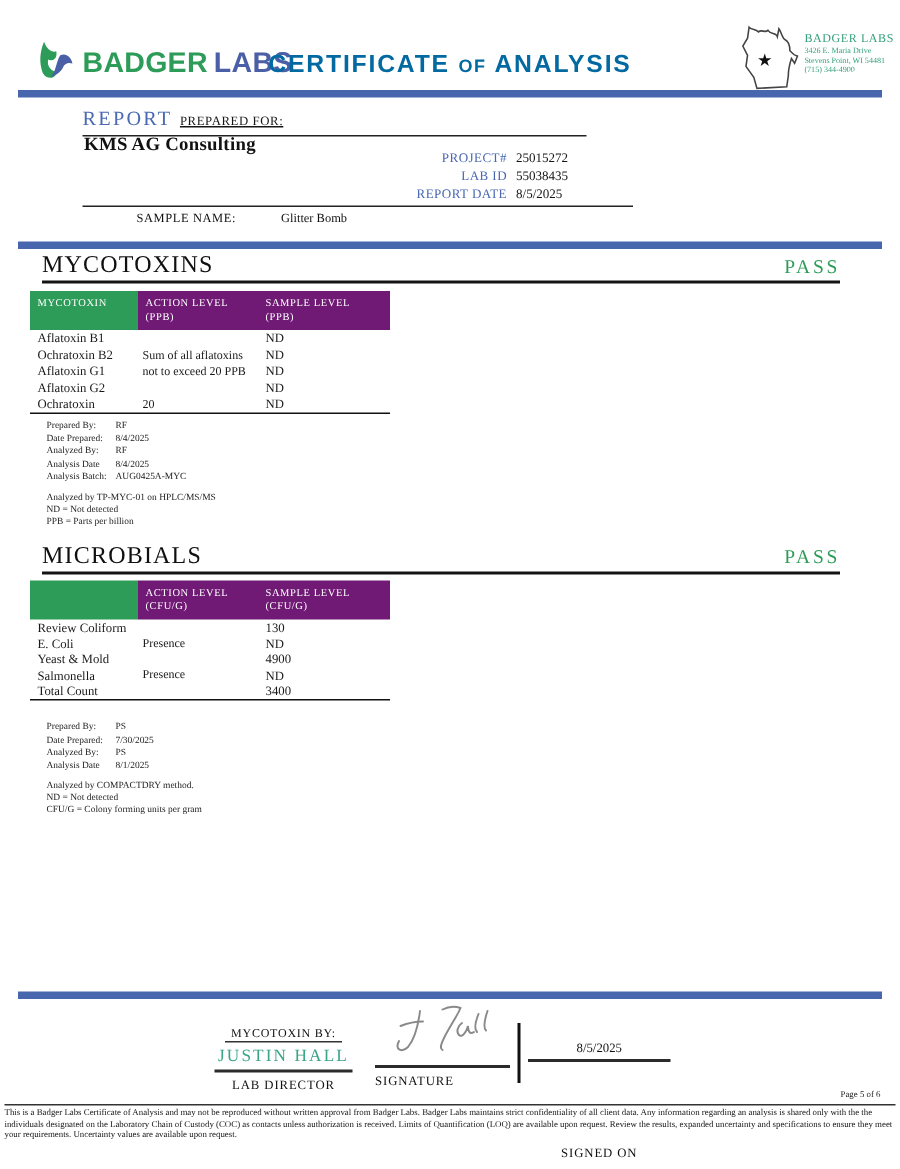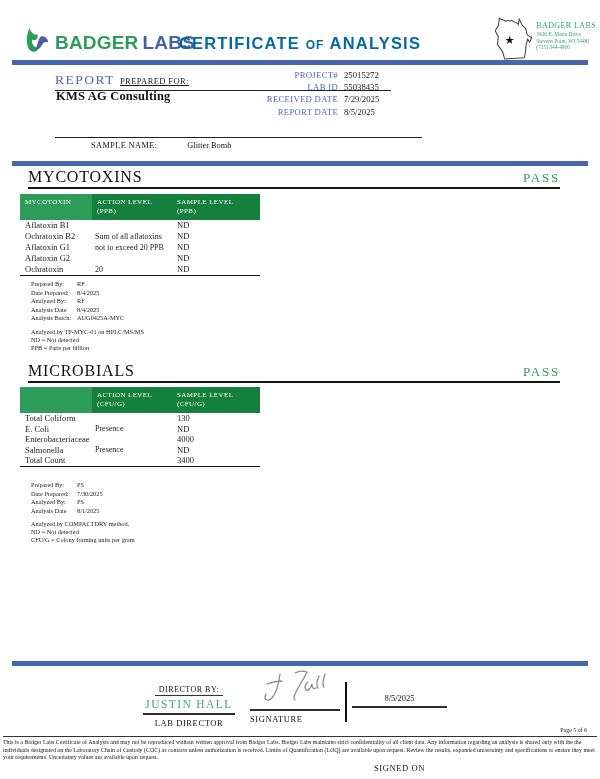--- a/index.html
+++ b/index.html
@@ -22,40 +22,40 @@
 
   
   .bluebar { position:absolute; left:12px; right:12px; height:5px; background:#4866ae; }
   .bar1 { top:60px; } .bar2 { top:161px; } .bar3 { top:661px; }
 
   
   .report-line { position:absolute; left:55px; top:70px; width:336px; border-bottom:1.3px solid #222; padding-bottom:2px; white-space:nowrap; }
   .report-word { color:#4a69b2; font-size:13.5px; letter-spacing:1.5px; }
   .prepared-for { font-size:8.5px; letter-spacing:0.4px; margin-left:5px; color:#161616;text-decoration:underline; }
   .client { position:absolute; left:56px; top:89px; font-weight:bold; font-size:12.5px; letter-spacing:0.2px; }
-  .fields { position:absolute; left:190px; top:70px; width:232px; }
+  .fields { position:absolute; left:190px; top:100px; width:232px; }
   .field-row { display:flex; justify-content:flex-end; align-items:baseline; height:12.2px; }
   .f-label { color:#4a69b2; font-size:8.7px; letter-spacing:0.3px; text-align:right; }
   .f-value { width:78px; margin-left:6px; font-size:8.7px; color:#161616; }
   .sample-row { position:absolute; left:55px; top:137px; width:367px; border-top:1.3px solid #222; padding-top:3px; display:flex; font-size:8.3px; }
   .sample-label { letter-spacing:0.4px;padding-left:36px; }
   .sample-value { margin-left:30px; }
 
   
   .section-head { position:absolute; left:28px; width:532px; display:flex; justify-content:space-between; align-items:flex-end; border-bottom:2px solid #141414; padding-bottom:1px;gap:28px; }
   .st { font-size:16px; letter-spacing:0.8px; color:#101010; }
   .pass { font-size:13px; letter-spacing:1.8px; color:#2e9c59; }
-  .sec1 { top:168px; } .sec2 { top:362px; }
+  .sec1 { top:168px; } .sec2 { top:362px;align-items:center; }
 
   
   .tbl { position:absolute; left:20px; width:240px; }
   .t1 { top:194px; } .t2 { top:387px; }
   .tbl-head { display:grid; grid-template-columns:72px 80px 88px; }
   .hcell { color:#fff; font-size:7px; line-height:9px; padding:4px 2px 3px 5px; letter-spacing:0.4px; min-height:26px; }
-  .hgreen { background:#2e9c59; } .hblue { background:#15803d; }
+  .hgreen { background:#2e9c59; } .hblue { background:#701a75; }
   .tbl-body { border-bottom:1.6px solid #111; }
   .trow { display:grid; grid-template-columns:72px 80px 88px; font-size:8.5px; line-height:11px; color:#1a1a1a; }
   .trow-m { line-height:10.5px; }
   .c1 { padding-left:5px; white-space:nowrap; }
   .c2 { padding-left:3px; font-size:8px; white-space:nowrap; }
   .c3 { padding-left:5px; }
 
   
   .meta { position:absolute; left:31px; font-size:6.3px; line-height:8.6px; color:#222; }
   .meta1 { top:280px; } .meta2 { top:481px; }
@@ -130,24 +130,20 @@
   <div class="fields">
     <div class="field-row">
       <span class="f-label">PROJECT#</span>
       <span class="f-value">25015272</span>
     </div>
     <div class="field-row">
       <span class="f-label">LAB ID</span>
       <span class="f-value">55038435</span>
     </div>
     <div class="field-row">
-      <span class="f-label">RECEIVED DATE</span>
-      <span class="f-value">7/29/2025</span>
-    </div>
-    <div class="field-row">
       <span class="f-label">REPORT DATE</span>
       <span class="f-value">8/5/2025</span>
     </div>
   </div>
 
   <div class="sample-row">
     <span class="sample-label">SAMPLE NAME:</span>
     <span class="sample-value">Glitter Bomb</span>
   </div>
 
@@ -239,33 +235,33 @@
         <div>ACTION LEVEL</div>
         <div>(CFU/G)</div>
       </div>
       <div class="hcell hblue">
         <div>SAMPLE LEVEL</div>
         <div>(CFU/G)</div>
       </div>
     </div>
     <div class="tbl-body">
       <div class="trow trow-m">
-        <div class="c1">Total Coliform</div>
+        <div class="c1">Review Coliform</div>
         <div class="c2"></div>
         <div class="c3">130</div>
       </div>
       <div class="trow trow-m">
         <div class="c1">E. Coli</div>
         <div class="c2">Presence</div>
         <div class="c3">ND</div>
       </div>
       <div class="trow trow-m">
-        <div class="c1">Enterobacteriaceae</div>
-        <div class="c2"></div>
-        <div class="c3">4000</div>
+        <div class="c1">Yeast &amp; Mold</div>
+        <div class="c2"></div>
+        <div class="c3">4900</div>
       </div>
       <div class="trow trow-m">
         <div class="c1">Salmonella</div>
         <div class="c2">Presence</div>
         <div class="c3">ND</div>
       </div>
       <div class="trow trow-m">
         <div class="c1">Total Count</div>
         <div class="c2"></div>
         <div class="c3">3400</div>
@@ -293,21 +289,21 @@
     <div class="notes">
       <div class="note-line">Analyzed by COMPACTDRY method.</div>
       <div class="note-line">ND = Not detected</div>
       <div class="note-line">CFU/G = Colony forming units per gram</div>
     </div>
   </div>
 
   <div class="bluebar bar3"></div>
 
   <div class="approved">
-    <div><span class="ab-label">DIRECTOR BY:</span></div>
+    <div><span class="ab-label">MYCOTOXIN BY:</span></div>
     <div class="ab-name">JUSTIN HALL</div>
     <div class="ab-title">LAB DIRECTOR</div>
   </div>
 
   <div class="sig-col">
     <div class="sig-draw">
       <svg width="90" height="38" viewBox="0 0 90 38">
         <g fill="none" stroke="#8a8a8a" stroke-width="1.3" stroke-linecap="round">
           <path d="M30 7 C29 15 27 25 22 31 C18 35 13 33 16 27"></path>
           <path d="M17 17 C22 15 27 14 32 14"></path>

